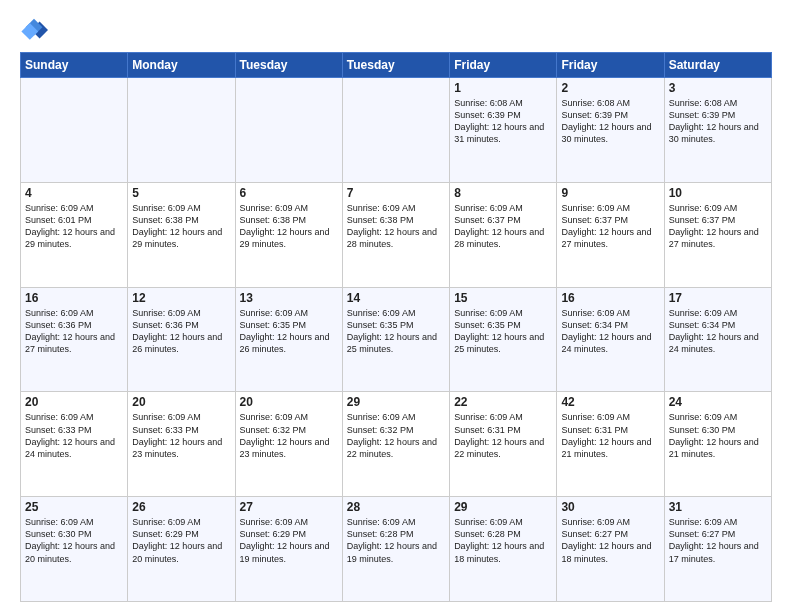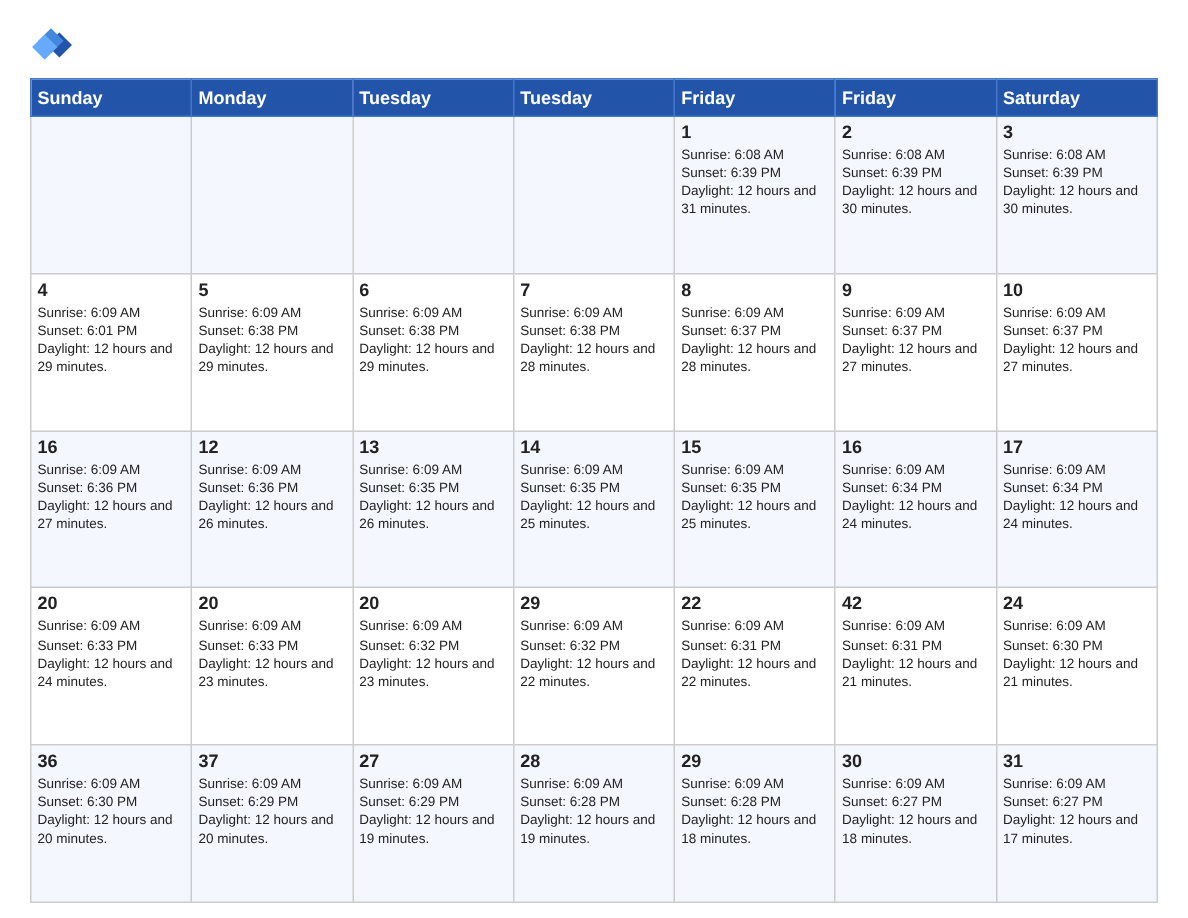--- a/index.html
+++ b/index.html
@@ -312,28 +312,28 @@
           <td>
             <span class="day-number">24</span>
             <div class="day-info">Sunrise: 6:09 AM
 Sunset: 6:30 PM
 Daylight: 12 hours
 and 21 minutes.</div>
           </td>
         </tr>
         <tr>
           <td>
-            <span class="day-number">36</span>
+            <span class="day-number">25</span>
             <div class="day-info">Sunrise: 6:09 AM
 Sunset: 6:30 PM
 Daylight: 12 hours
 and 20 minutes.</div>
           </td>
           <td>
-            <span class="day-number">37</span>
+            <span class="day-number">26</span>
             <div class="day-info">Sunrise: 6:09 AM
 Sunset: 6:29 PM
 Daylight: 12 hours
 and 20 minutes.</div>
           </td>
           <td>
             <span class="day-number">27</span>
             <div class="day-info">Sunrise: 6:09 AM
 Sunset: 6:29 PM
 Daylight: 12 hours

